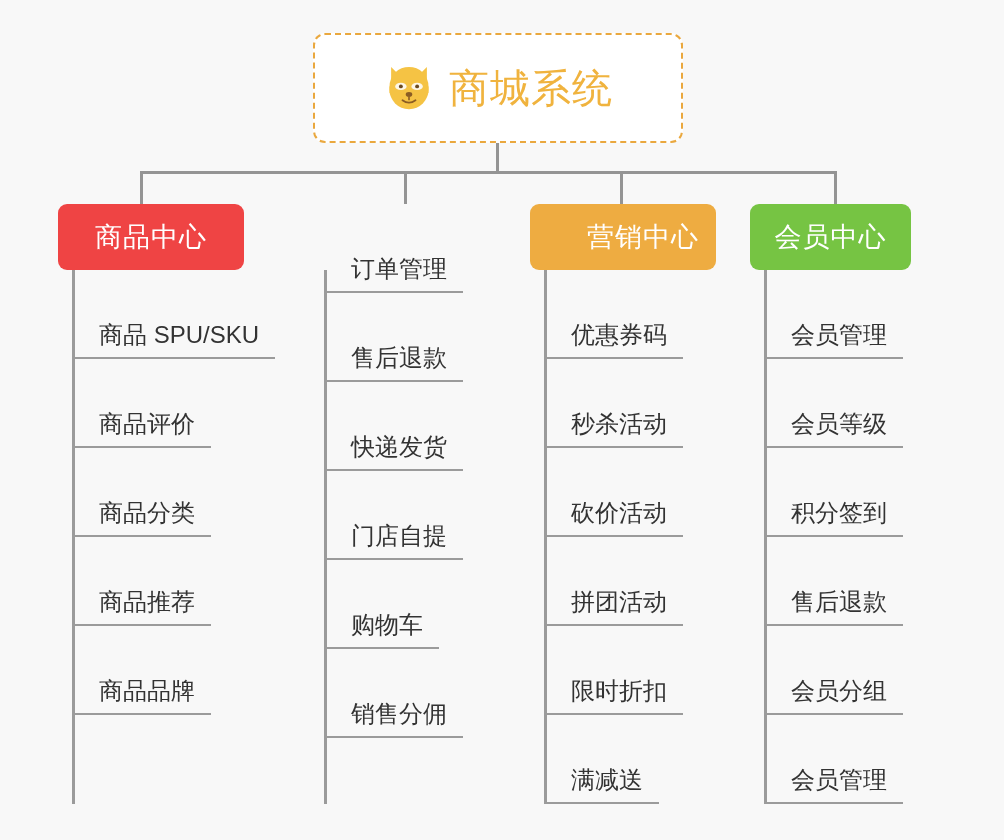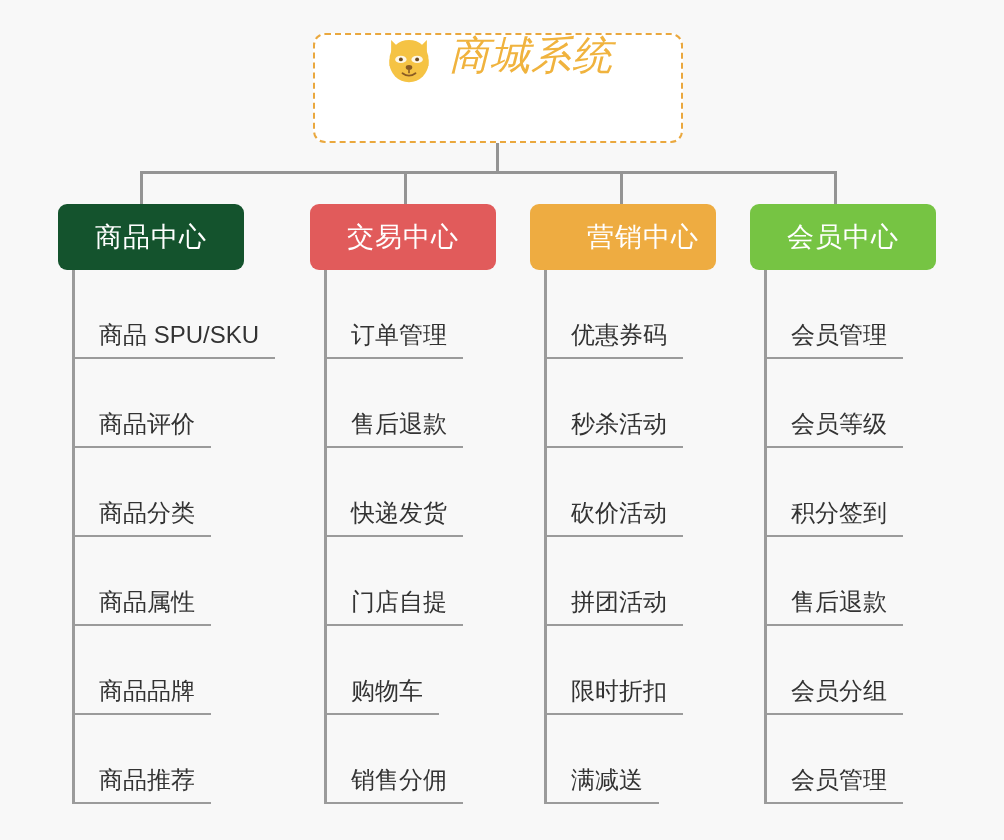--- a/index.html
+++ b/index.html
@@ -27,23 +27,23 @@
     position: absolute;
     left: 313px;
     top: 33px;
     width: 370px;
     height: 110px;
     box-sizing: border-box;
     background: #ffffff;
     border: 2px dashed #eaa83e;
     border-radius: 12px;
     display: flex;
+    align-items: center;
     justify-content: center;
     gap: 14px;
-    font-style: italic;
   }
   .root-icon {
     width: 52px;
     height: 52px;
     flex: 0 0 auto;
     display: block;
   }
   .root-title {
     font-size: 40px;
     line-height: 1;
@@ -153,50 +153,44 @@
   </div>
 
   <div class="connector conn-v-root"></div>
   <div class="connector conn-h-main"></div>
   <div class="connector conn-drop" style="left:140px;"></div>
   <div class="connector conn-drop" style="left:404px;"></div>
   <div class="connector conn-drop" style="left:620px;"></div>
   <div class="connector conn-drop" style="left:834px;"></div>
 
   <div class="branch" style="left:58px;">
-    <div class="branch-header" style="width:186px;background:#14532d;">
+    <div class="branch-header" style="width:186px;background:#ef4444;">
       <span>商品中心</span>
     </div>
     <div class="branch-spine" style="height:534px;"></div>
     <ul class="leaf-list">
       <li class="leaf">
           <span class="leaf-inner"><span class="leaf-label">商品 SPU/SKU</span></span>
         </li>
       <li class="leaf">
           <span class="leaf-inner"><span class="leaf-label">商品评价</span></span>
         </li>
       <li class="leaf">
           <span class="leaf-inner"><span class="leaf-label">商品分类</span></span>
         </li>
       <li class="leaf">
-          <span class="leaf-inner"><span class="leaf-label">商品属性</span></span>
+          <span class="leaf-inner"><span class="leaf-label">商品推荐</span></span>
         </li>
       <li class="leaf">
           <span class="leaf-inner"><span class="leaf-label">商品品牌</span></span>
         </li>
-      <li class="leaf">
-          <span class="leaf-inner"><span class="leaf-label">商品推荐</span></span>
-        </li>
     </ul>
   </div>
 
   <div class="branch" style="left:310px;">
-    <div class="branch-header" style="width:186px;background:#e15b5b;">
-      <span>交易中心</span>
-    </div>
     <div class="branch-spine" style="height:534px;"></div>
     <ul class="leaf-list">
       <li class="leaf">
           <span class="leaf-inner"><span class="leaf-label">订单管理</span></span>
         </li>
       <li class="leaf">
           <span class="leaf-inner"><span class="leaf-label">售后退款</span></span>
         </li>
       <li class="leaf">
           <span class="leaf-inner"><span class="leaf-label">快递发货</span></span>
@@ -234,21 +228,21 @@
       <li class="leaf">
           <span class="leaf-inner"><span class="leaf-label">限时折扣</span></span>
         </li>
       <li class="leaf">
           <span class="leaf-inner"><span class="leaf-label">满减送</span></span>
         </li>
     </ul>
   </div>
 
   <div class="branch" style="left:750px;">
-    <div class="branch-header" style="width:186px;background:#76c443;">
+    <div class="branch-header" style="width:161px;background:#76c443;">
       <span>会员中心</span>
     </div>
     <div class="branch-spine" style="height:534px;"></div>
     <ul class="leaf-list">
       <li class="leaf">
           <span class="leaf-inner"><span class="leaf-label">会员管理</span></span>
         </li>
       <li class="leaf">
           <span class="leaf-inner"><span class="leaf-label">会员等级</span></span>
         </li>

